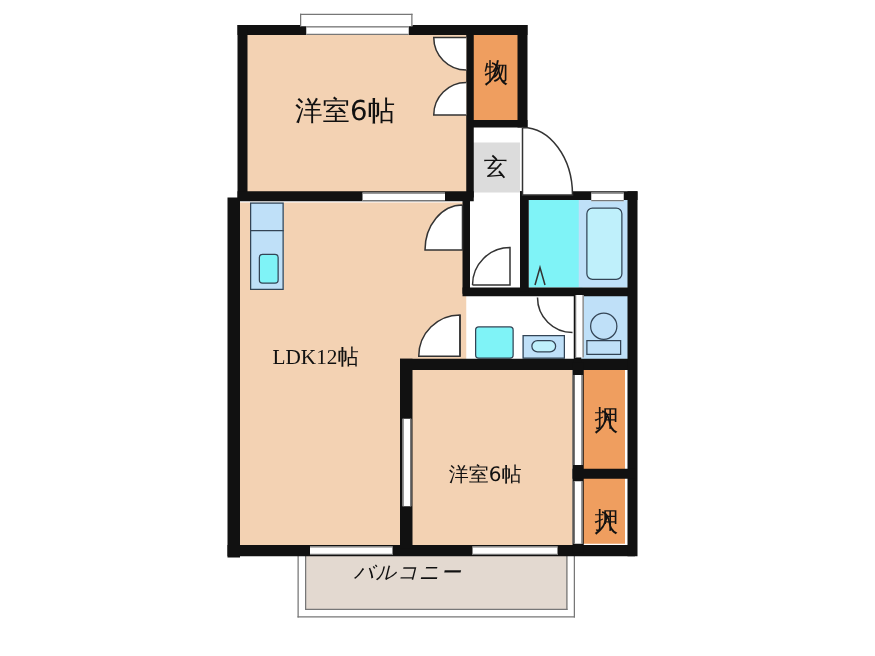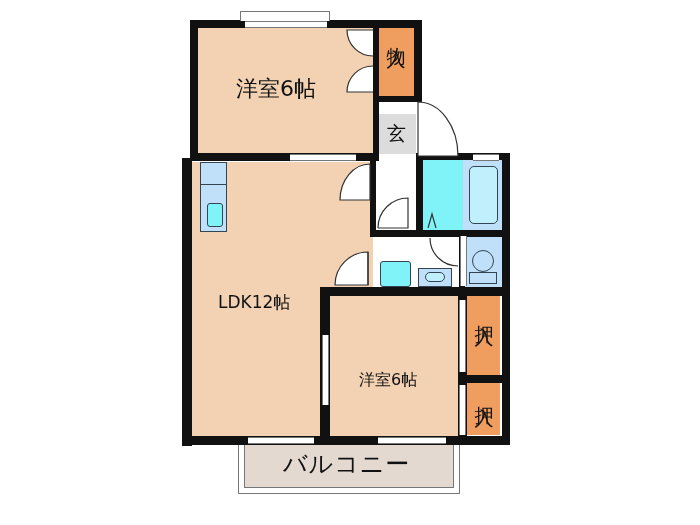--- a/index.html
+++ b/index.html
@@ -16,35 +16,35 @@
   .vlabel { position:absolute; color:#111; writing-mode:vertical-rl; text-orientation:upright; letter-spacing:2px; }
   .window-h { position:absolute; height:5px; background:#fff; border-top:1.5px solid #777; border-bottom:1.5px solid #777; }
   .window-v { position:absolute; width:5px; background:#fff; border-left:1.5px solid #777; border-right:1.5px solid #777; }
   svg { position:absolute; left:0; top:0; }
 </style>
 </head>
 <body>
 
 <div class="abs" style="left:238px; top:438px; width:222px; height:56px; border:1.5px solid #777; border-top:none; background:#fff;"></div>
 <div class="abs" style="left:244px; top:438px; width:210px; height:50px; background:#e3d9d0; border:1.5px solid #777; border-top:none;"></div>
-<div class="label" style="left:283px; top:448px; font-size:24px; letter-spacing:1px;">バルコニー</div>
+<div class="label" style="left:283px; top:448px; font-size:16px; letter-spacing:1px;font-style:italic;">バルコニー</div>
 
 <div class="abs room-beige" style="left:197px; top:27px; width:180px; height:128px;"></div>
 <div class="label" style="left:236px; top:74px; font-size:22px;">洋室6帖</div>
 
 <div class="abs closet" style="left:378px; top:28px; width:38px; height:68px;"></div>
 <div class="vlabel" style="left:384px; top:32px; font-size:19px;">物入</div>
 
 <div class="abs" style="left:378px; top:100px; width:40px; height:58px; background:#fff;"></div>
 <div class="abs grey" style="left:378px; top:114px; width:38px; height:40px;"></div>
 <div class="label" style="left:387px; top:121px; font-size:19px;">玄</div>
 
 <div class="abs room-beige" style="left:190px; top:162px; width:183px; height:275px;"></div>
 <div class="abs" style="left:190px; top:290px; width:132px; height:148px; background:#f3d2b3;"></div>
-<div class="label" style="left:218px; top:291px; font-size:17px;">LDK12帖</div>
+<div class="label" style="left:218px; top:274px; font-size:17px;font-family:Liberation Serif, serif;">LDK12帖</div>
 
 <div class="abs lightblue" style="left:200px; top:162px; width:27px; height:70px; border:1px solid #345;"></div>
 <div class="abs" style="left:200px; top:184px; width:27px; height:1px; background:#345;"></div>
 <div class="abs cyan" style="left:207px; top:203px; width:16px; height:24px; border:1px solid #345; border-radius:3px;"></div>
 
 <div class="abs" style="left:373px; top:158px; width:45px; height:75px; background:#fff;"></div>
 
 <div class="abs room-beige" style="left:330px; top:296px; width:128px; height:140px;"></div>
 <div class="label" style="left:359px; top:370px; font-size:16px;">洋室6帖</div>
 

